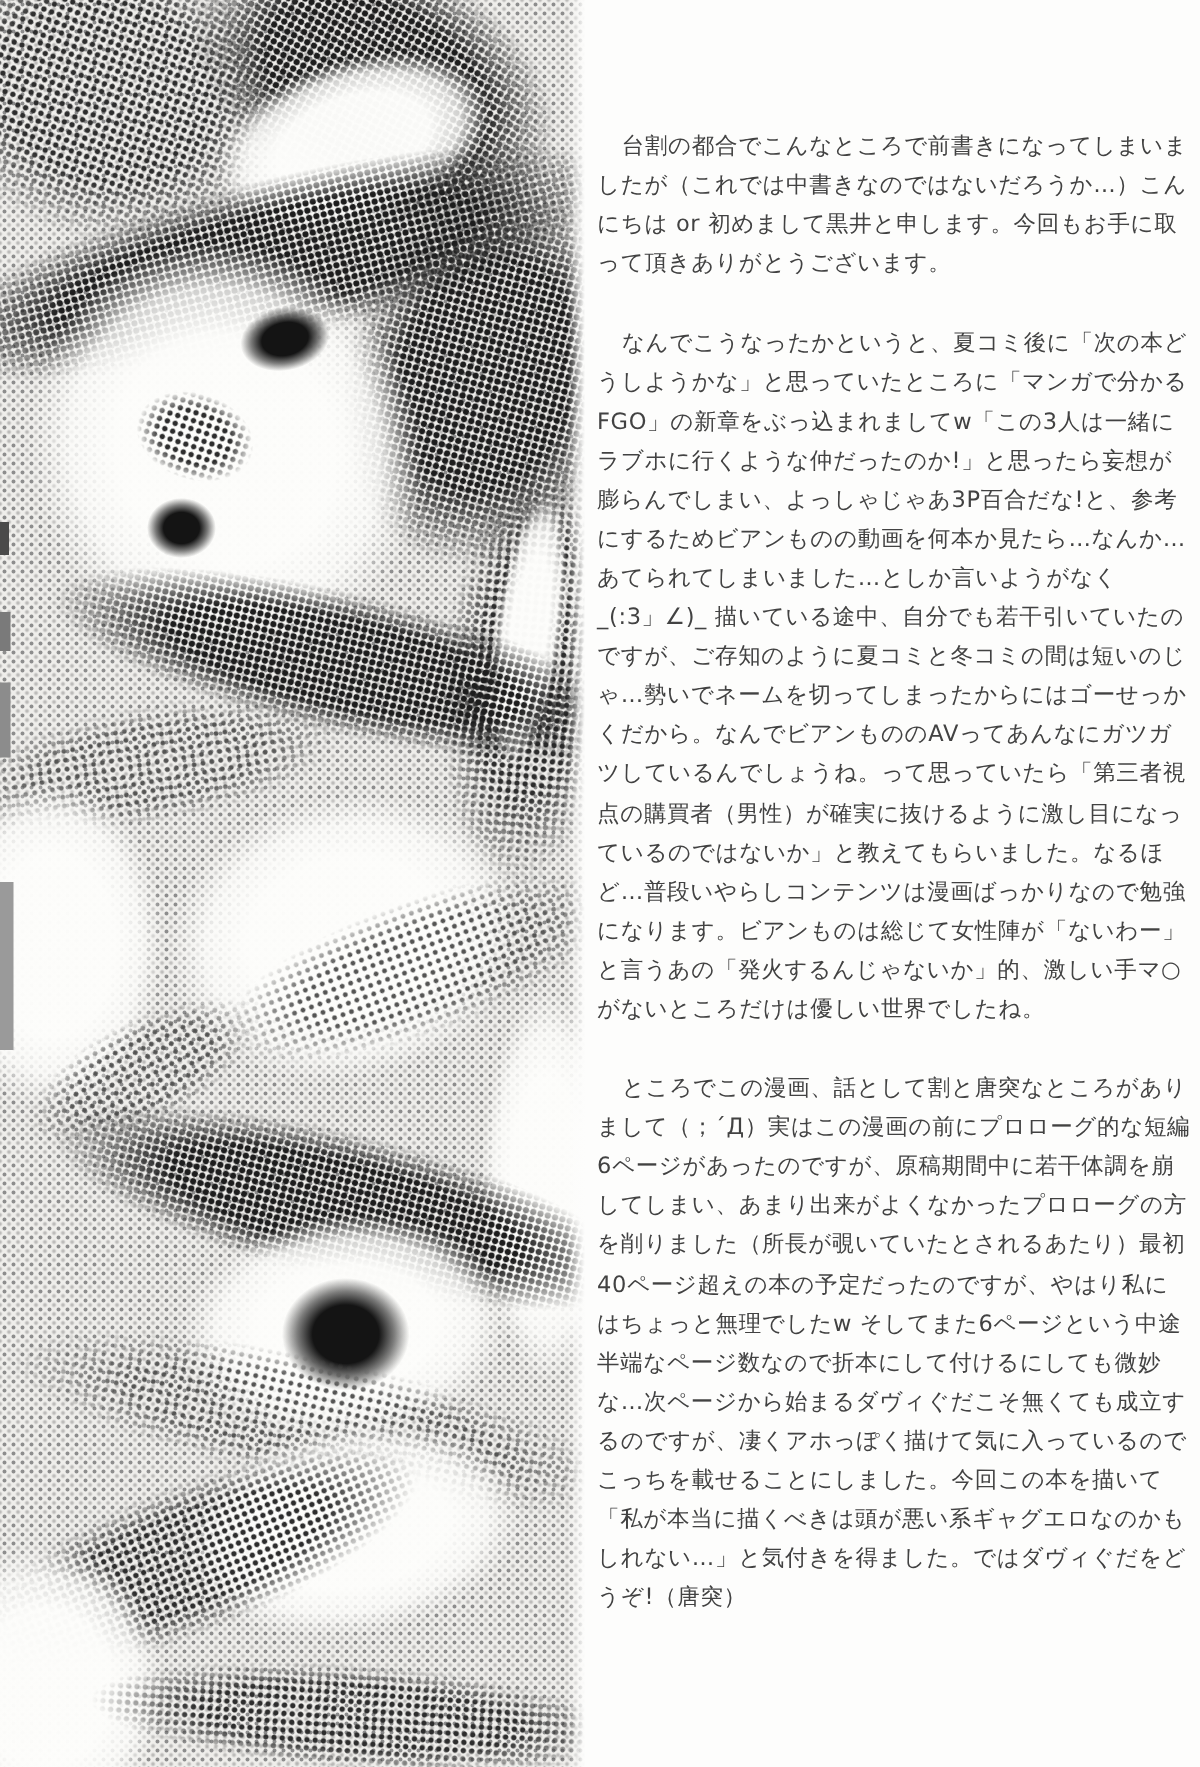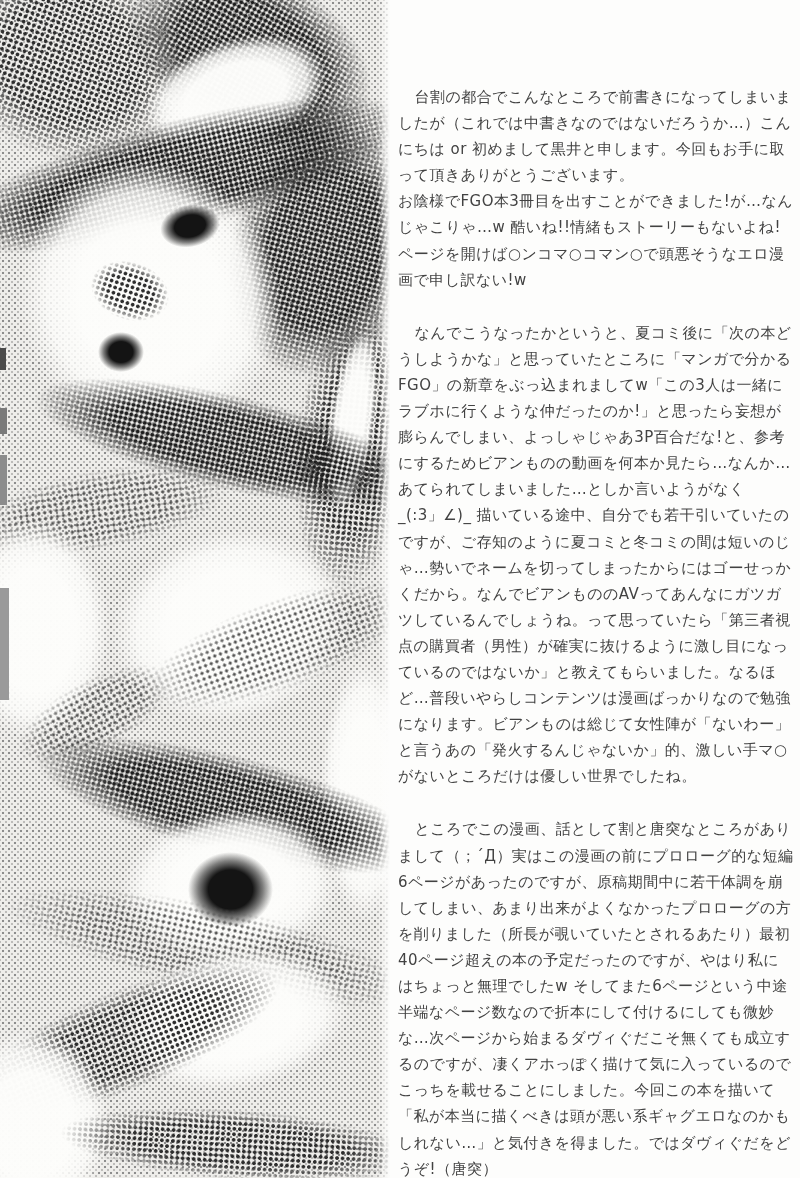--- a/index.html
+++ b/index.html
@@ -92,19 +92,18 @@
     <div class="b d2" style="left:60px;top:1110px;width:360px;height:70px;transform:rotate(4deg);"></div>
 
     <div class="edge-mark" style="top:348px;width:6px;height:22px;background:#4a4a4a;"></div>
     <div class="edge-mark" style="top:408px;width:7px;height:26px;background:#7a7a7a;"></div>
     <div class="edge-mark" style="top:455px;width:7px;height:50px;background:#8c8c8c;"></div>
     <div class="edge-mark" style="top:588px;width:9px;height:112px;background:#9a9a9a;"></div>
   </div>
 
   <div class="text-col">
     <p class="para indent">台割の都合でこんなところで前書きになってしまいましたが（これでは中書きなのではないだろうか…）こんにちは or 初めまして黒井と申します。今回もお手に取って頂きありがとうございます。</p>
-    <p class="para">お陰様でFGO本3冊目を出すことができました!が…なんじゃこりゃ…w 酷いね!!情緒もストーリーもないよね!ページを開けば○ンコマ○コマン○で頭悪そうなエロ漫画で申し訳ない!w</p>
     <p class="para indent gap">なんでこうなったかというと、夏コミ後に「次の本どうしようかな」と思っていたところに「マンガで分かるFGO」の新章をぶっ込まれましてw「この3人は一緒にラブホに行くような仲だったのか!」と思ったら妄想が膨らんでしまい、よっしゃじゃあ3P百合だな!と、参考にするためビアンものの動画を何本か見たら…なんか…あてられてしまいました…としか言いようがなく _(:3」∠)_ 描いている途中、自分でも若干引いていたのですが、ご存知のように夏コミと冬コミの間は短いのじゃ…勢いでネームを切ってしまったからにはゴーせっかくだから。なんでビアンもののAVってあんなにガツガツしているんでしょうね。って思っていたら「第三者視点の購買者（男性）が確実に抜けるように激し目になっているのではないか」と教えてもらいました。なるほど…普段いやらしコンテンツは漫画ばっかりなので勉強になります。ビアンものは総じて女性陣が「ないわー」と言うあの「発火するんじゃないか」的、激しい手マ○がないところだけは優しい世界でしたね。</p>
     <p class="para indent gap">ところでこの漫画、話として割と唐突なところがありまして（；´Д）実はこの漫画の前にプロローグ的な短編6ページがあったのですが、原稿期間中に若干体調を崩してしまい、あまり出来がよくなかったプロローグの方を削りました（所長が覗いていたとされるあたり）最初40ページ超えの本の予定だったのですが、やはり私にはちょっと無理でしたw そしてまた6ページという中途半端なページ数なので折本にして付けるにしても微妙な…次ページから始まるダヴィぐだこそ無くても成立するのですが、凄くアホっぽく描けて気に入っているのでこっちを載せることにしました。今回この本を描いて「私が本当に描くべきは頭が悪い系ギャグエロなのかもしれない…」と気付きを得ました。ではダヴィぐだをどうぞ!（唐突）</p>
 
   </div>
 
 </div>
 
 </body></html>

